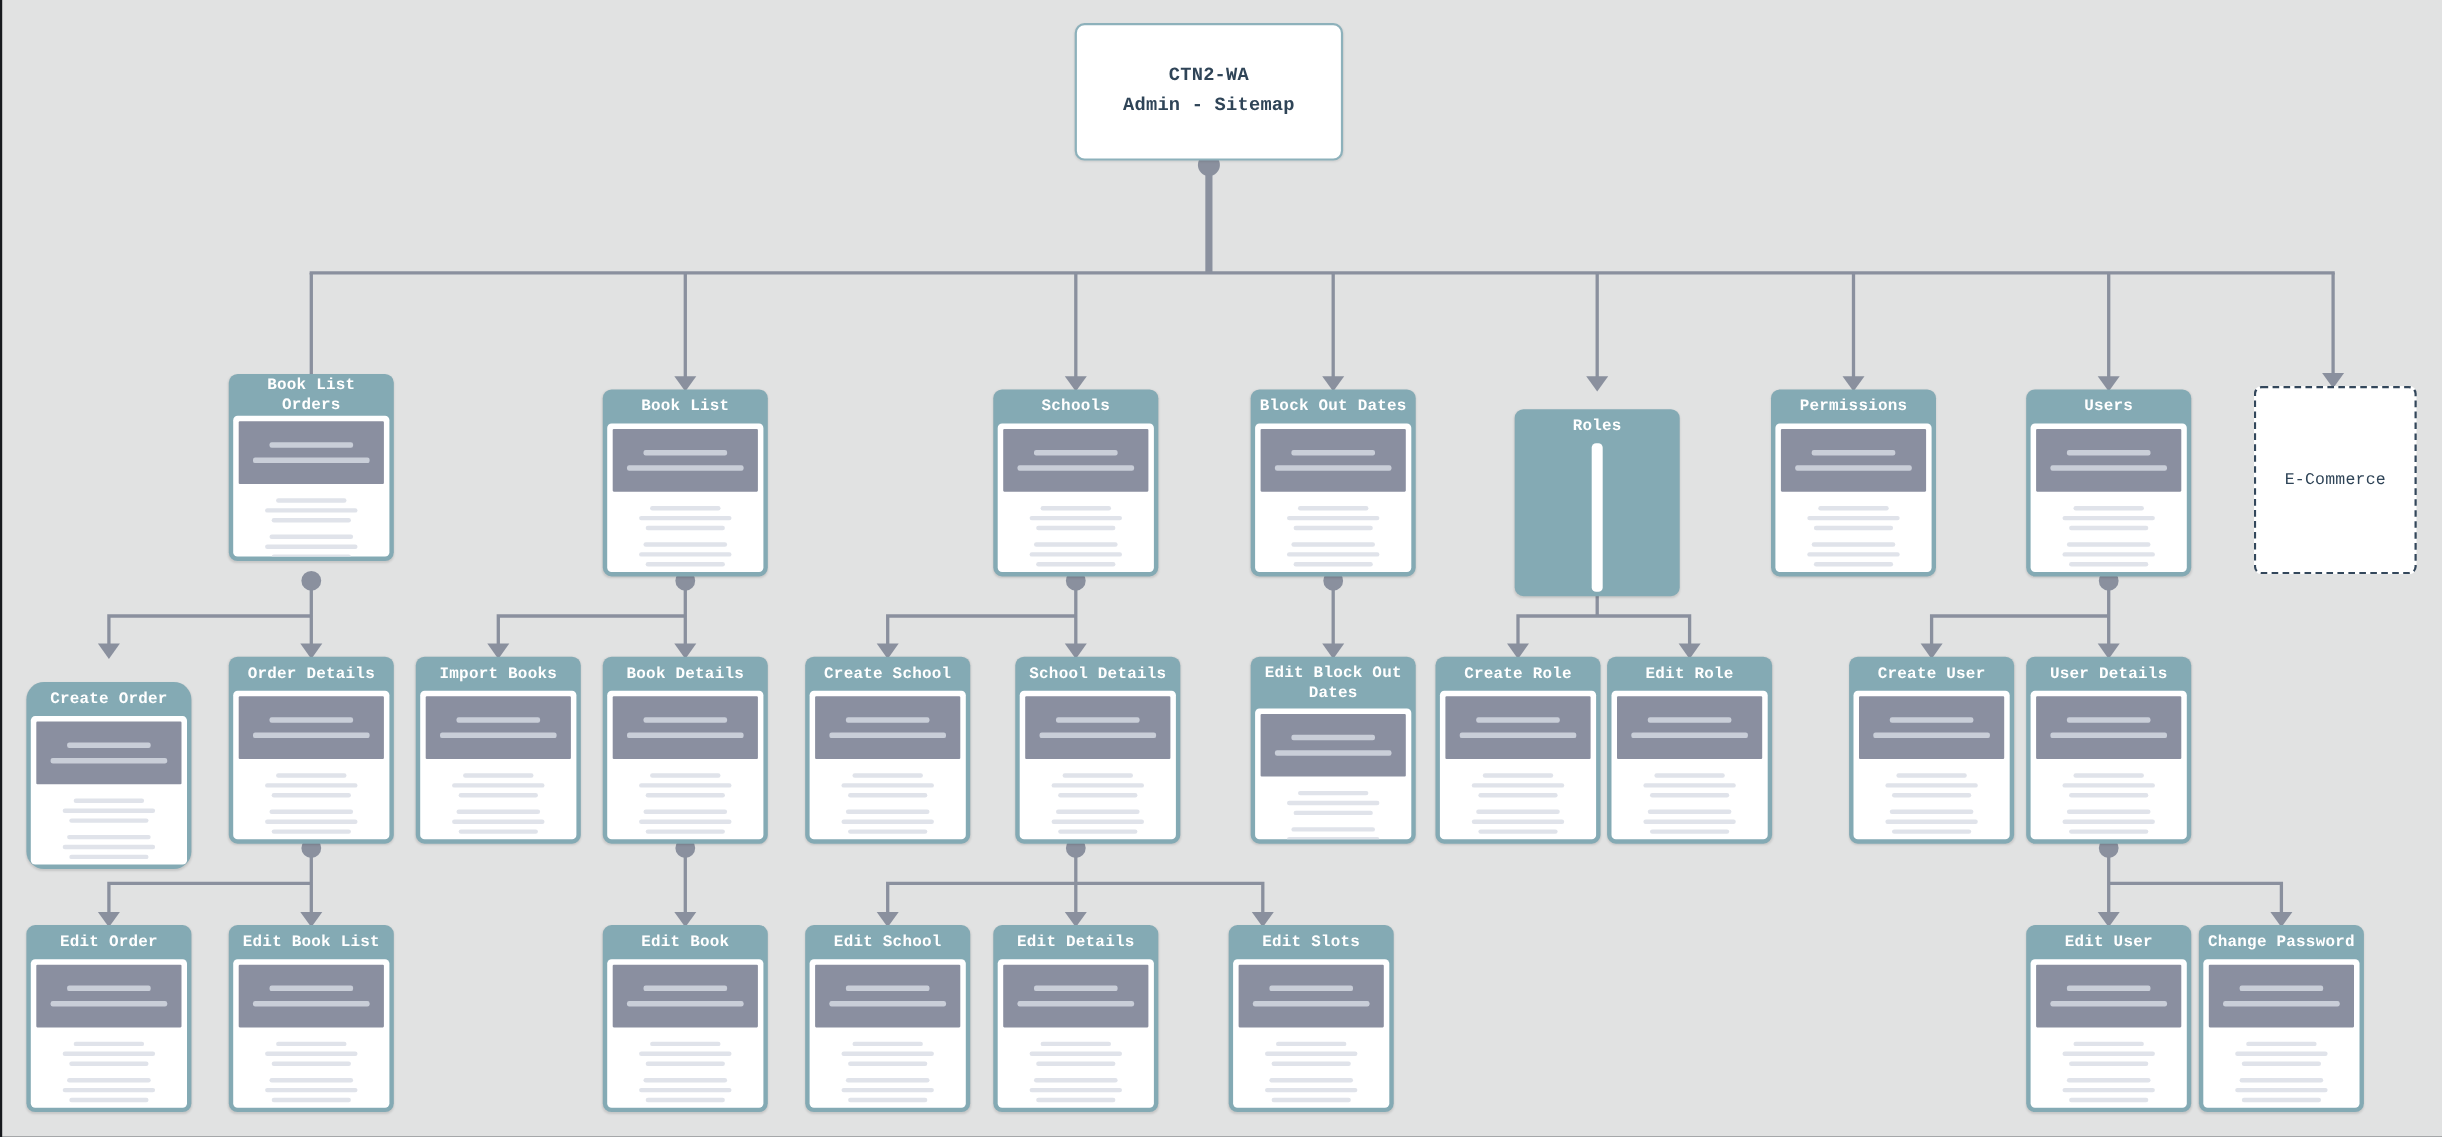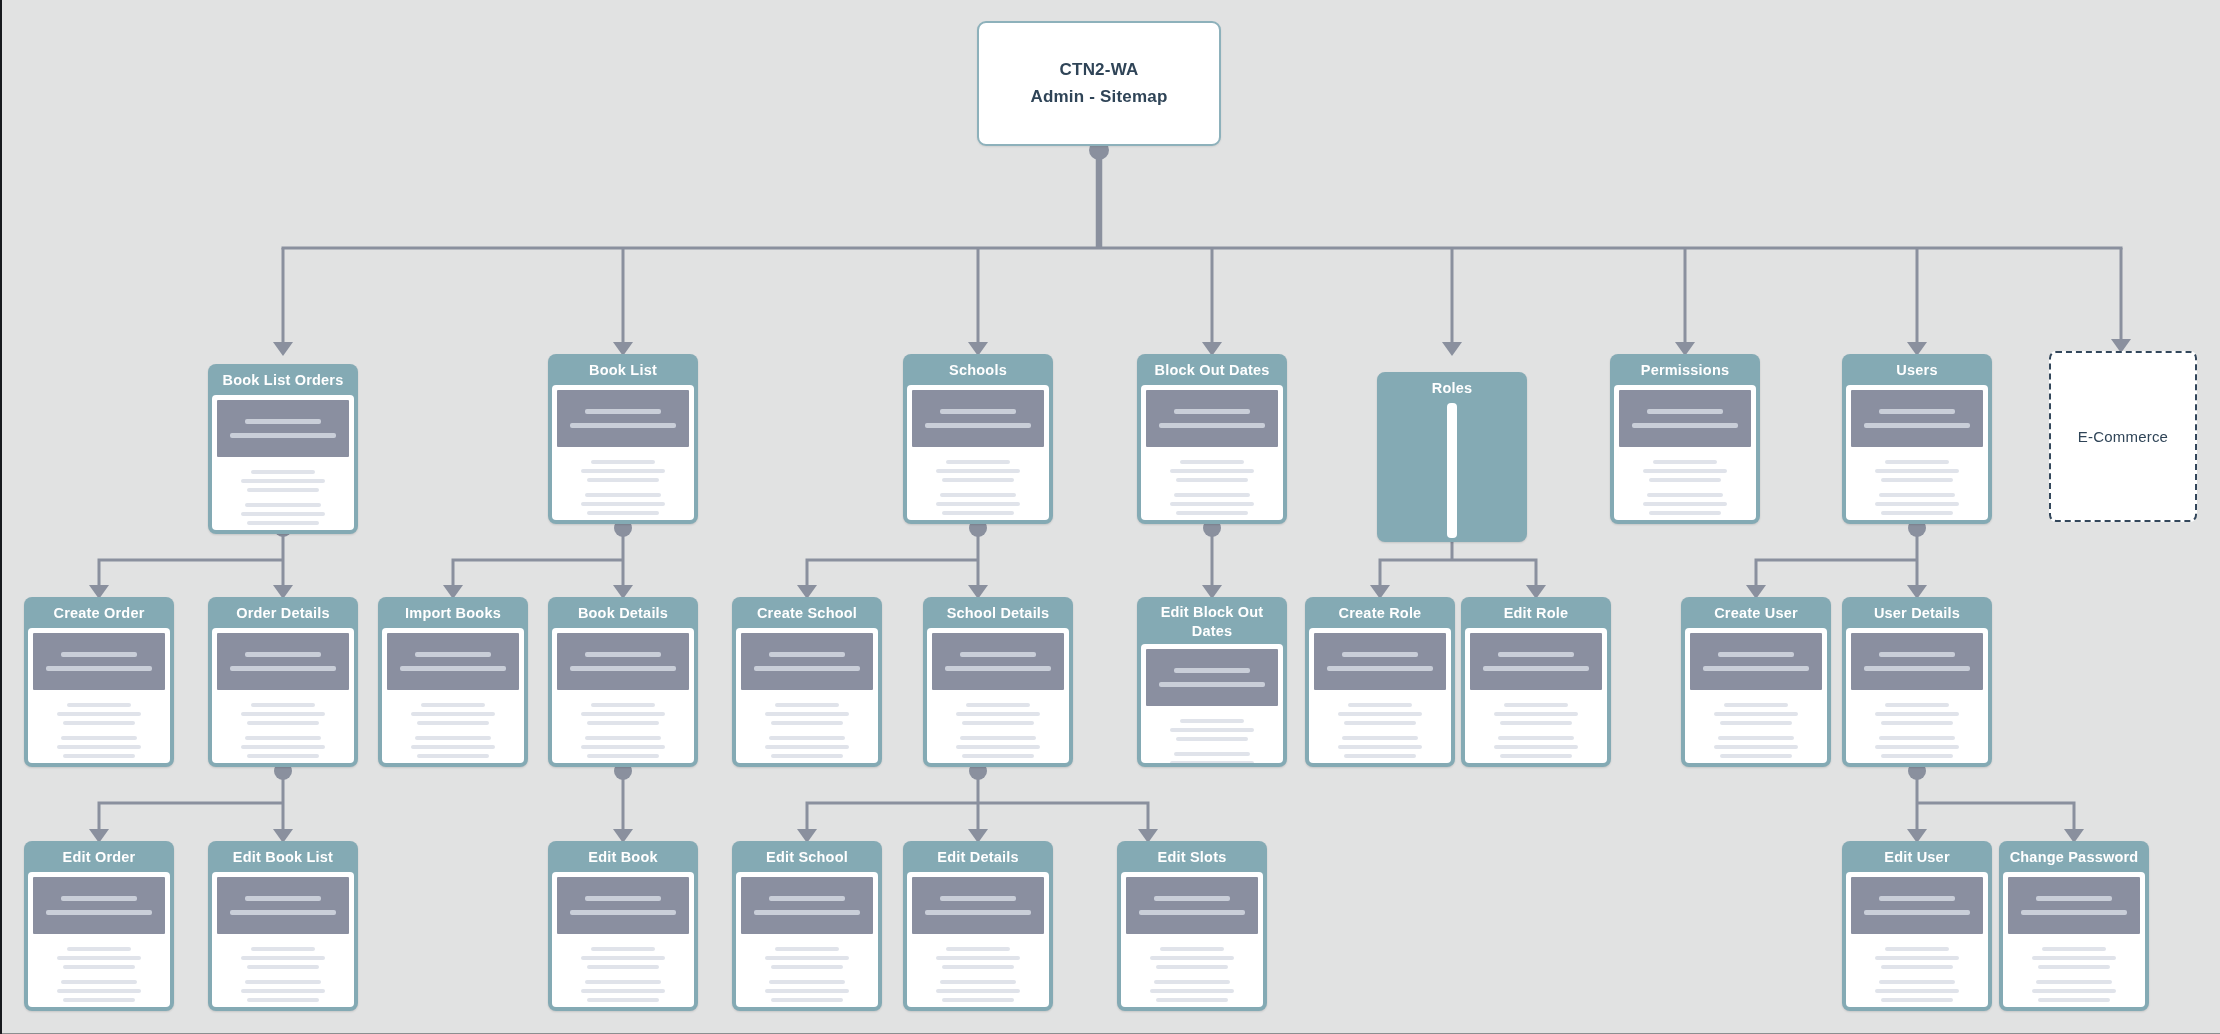--- a/index.html
+++ b/index.html
@@ -1,19 +1,19 @@
 <!DOCTYPE html>
 <html><head>
 <meta charset="utf-8">
 <style>
   html,body{margin:0;padding:0;background:#cfcfcf;}
   .stage{
     position:relative;width:2220px;height:1034px;overflow:hidden;
     background:#e1e2e2;
-    font-family:Liberation Sans, sans-serif;
+    font-family:Liberation Mono, monospace;
   }
   .edge-left{position:absolute;left:0;top:0;bottom:0;width:2px;background:#17191d;}
   .edge-bottom{position:absolute;left:0;right:0;bottom:0;height:1px;background:rgba(35,39,44,.45);}
   #wires{position:absolute;left:0;top:0;pointer-events:none;}
 
   
   .root-card{
     position:absolute;left:977px;top:21px;width:244px;height:125px;
     background:#ffffff;border:2px solid #8db1bb;border-radius:9px;
     box-sizing:border-box;display:flex;flex-direction:column;align-items:center;justify-content:center;
@@ -120,21 +120,21 @@
       <circle cx="978" cy="771" r="9" fill="#8a909e"></circle>
       <circle cx="1917" cy="771" r="9" fill="#8a909e"></circle>
     </svg>
 
   <div class="root-card">
     <span>CTN2-WA</span>
     <span>Admin - Sitemap</span>
   </div>
 
   <div id="nodes">
-      <div class="card" style="left: 208px; top: 364px;">
+      <div class="card" style="left: 208px; top: 340px;">
     <div class="card-header">
           <span>Book List Orders</span>
         </div>
     <div class="card-body">
       <div class="thumb">
             <i class="tb tb1"></i>
             <i class="tb tb2"></i>
           </div>
       <div class="pg g1">
             <i class="ln" style="width: 48%;"></i>
@@ -270,21 +270,21 @@
       <div class="pg g2">
             <i class="ln" style="width: 57%;"></i>
             <i class="ln" style="width: 63%;"></i>
             <i class="ln" style="width: 55%;"></i>
           </div>
     </div>
   </div>
       <div class="card dashed" style="left: 2049px; top: 351px;">
         <span>E-Commerce</span>
       </div>
-      <div class="card" style="left: 24px; top: 597px;">
+      <div class="card" style="left: 24px; top: 620px; border-radius: 16px;">
     <div class="card-header">
           <span>Create Order</span>
         </div>
     <div class="card-body">
       <div class="thumb">
             <i class="tb tb1"></i>
             <i class="tb tb2"></i>
           </div>
       <div class="pg g1">
             <i class="ln" style="width: 48%;"></i>

